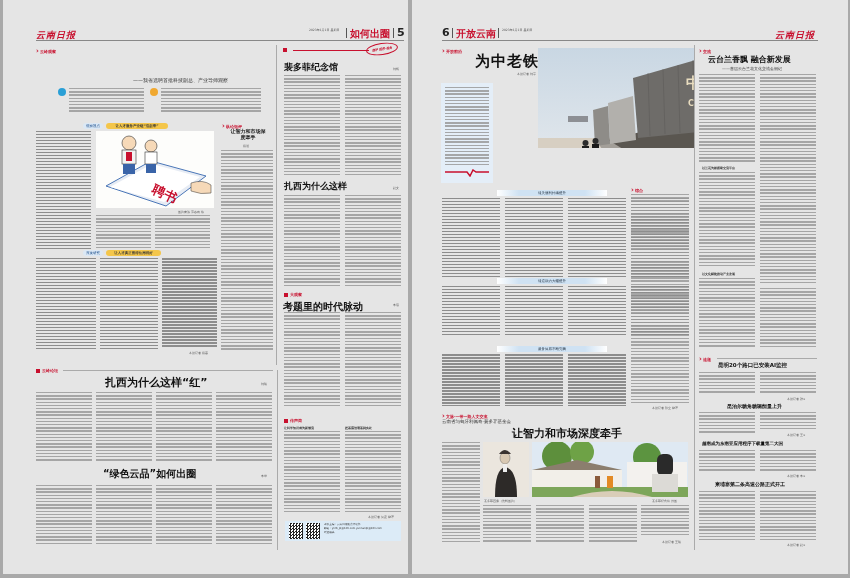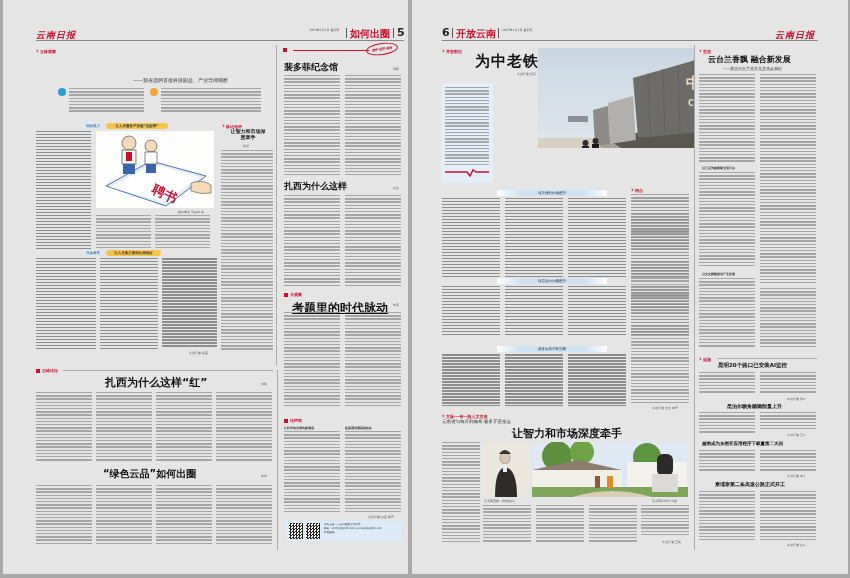--- a/index.html
+++ b/index.html
@@ -110,21 +110,21 @@
     <div class="byline" style="left:390px;top:67px;">刘畅</div>
     <div class="txt" style="left:281px;top:75px;width:56px;height:100px;"></div>
     <div class="txt" style="left:342px;top:75px;width:56px;height:100px;"></div>
 
     <div class="headline" style="left:281px;top:180px;font-size:9px;">扎西为什么这样</div>
     <div class="byline" style="left:390px;top:186px;">赵文</div>
     <div class="txt" style="left:281px;top:195px;width:56px;height:92px;"></div>
     <div class="txt" style="left:342px;top:195px;width:56px;height:92px;"></div>
 
     <div class="redtag" style="left:281px;top:292px;">大观察</div>
-    <div class="headline" style="left:289px;top:300px;font-size:12px;text-decoration:underline;">考题里的时代脉动</div>
+    <div class="headline" style="left:280px;top:300px;font-size:10px;">考题里的时代脉动</div>
     <div class="byline" style="left:390px;top:303px;">李晨</div>
     <div class="txt" style="left:281px;top:312px;width:56px;height:96px;"></div>
     <div class="txt" style="left:342px;top:312px;width:56px;height:96px;"></div>
 
     <div class="redtag" style="left:281px;top:418px;">传声筒</div>
     <div class="byline" style="left:281px;top:426px;font-weight:bold;color:#333;">让科学知识成为新潮流</div>
     <div class="byline" style="left:342px;top:426px;font-weight:bold;color:#333;">把基层治理落到实处</div>
     <div class="txt" style="left:281px;top:431px;width:56px;height:82px;"></div>
     <div class="txt" style="left:342px;top:431px;width:56px;height:82px;"></div>
     <div class="caption" style="left:365px;top:515px;">本报记者 何露 整理</div>

